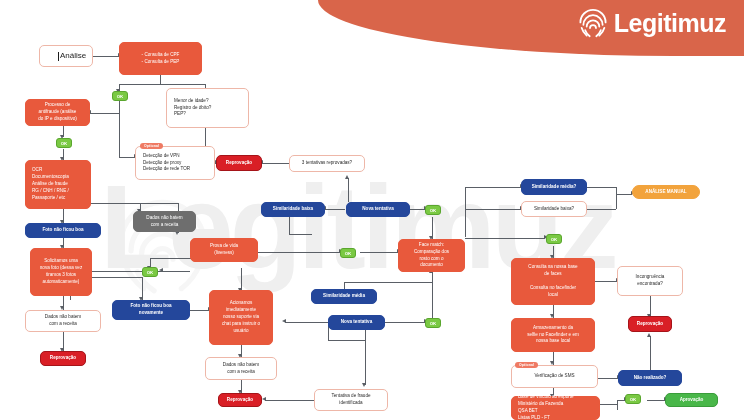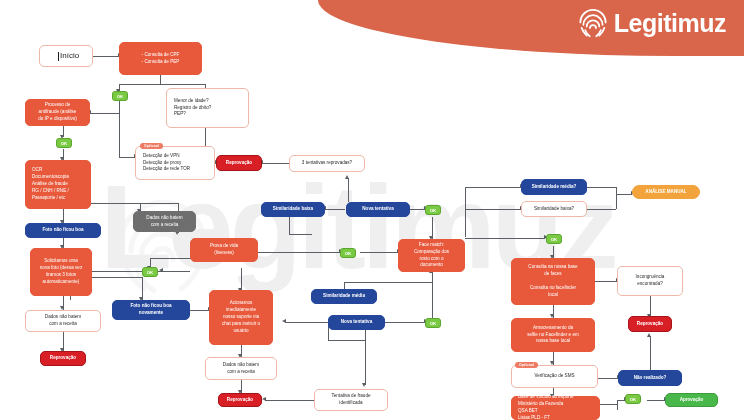--- a/index.html
+++ b/index.html
@@ -258,21 +258,21 @@
 
   <div class="ln lh" style="left:600px;top:404px;width:17px;"></div>
   <div class="ln lv" style="left:617px;top:404px;height:0px;"></div>
   <div class="ln lv" style="left:617px;top:400px;height:10px;"></div>
   <div class="ln lh" style="left:617px;top:400px;width:8px;"></div>
   <div class="arw ar-r" style="left:624px;top:397.4px;"></div>
   <div class="ln lh" style="left:647px;top:400px;width:18px;"></div>
   <div class="arw ar-r" style="left:664px;top:397.4px;"></div>
 
   <div class="node n-start" style="left:39px;top:45px;width:54px;height:22px;">
-    <span class="caret"></span><span>Início</span>
+    <span class="caret"></span><span>Análise</span>
   </div>
 
   <div class="node n-orange" style="left:119px;top:42px;width:83px;height:33px;">- Consulta de CPF
 - Consulta de PEP</div>
 
   <div class="node n-white" style="left:166px;top:88px;width:83px;height:40px;justify-content:flex-start;text-align:left;padding-left:7px;">Menor de idade?
 Registro de óbito?
 PEP?</div>
 
   <div class="ok" style="left:112px;top:91px;">OK</div>

